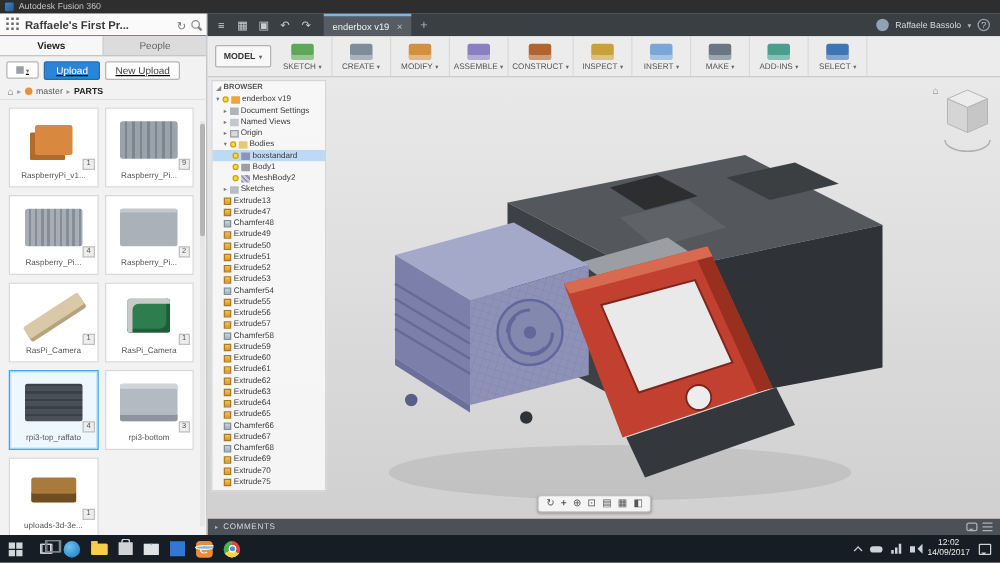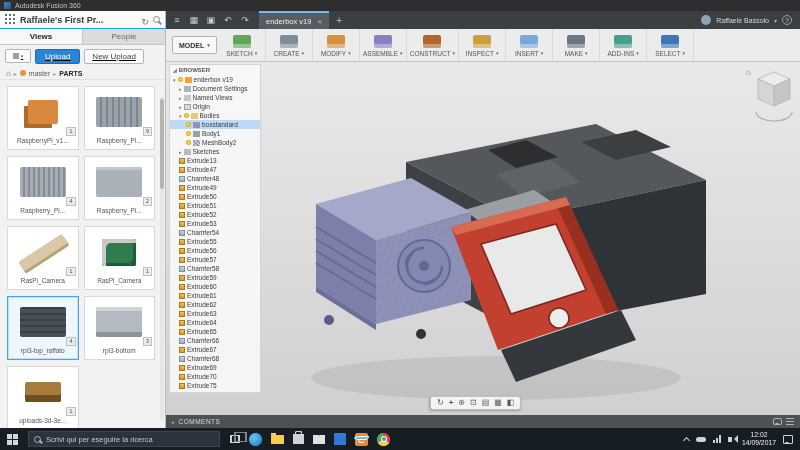--- a/index.html
+++ b/index.html
@@ -690,24 +690,20 @@
     </div>
   </div>
 
   <div class="taskbar" data-name="windows-taskbar">
     <div class="win-logo" data-name="start-button">
         <i></i>
         <i></i>
         <i></i>
         <i></i>
       </div>
-    <div class="tb-search" data-name="taskbar-search">
-      <span class="mag" data-name="search-icon"></span>
-      <span class="ph" data-name="search-placeholder">Scrivi qui per eseguire la ricerca</span>
-    </div>
     <div class="tb-icons">
 
         <span class="tbi ic-taskview" data-name="taskbar-app">
           <span class="ic-taskview" data-name="task-view-icon"></span>
         </span>
 
         <span class="tbi ic-edge" data-name="taskbar-app">
           <span class="ic-edge" data-name="edge-icon"></span>
         </span>
 

